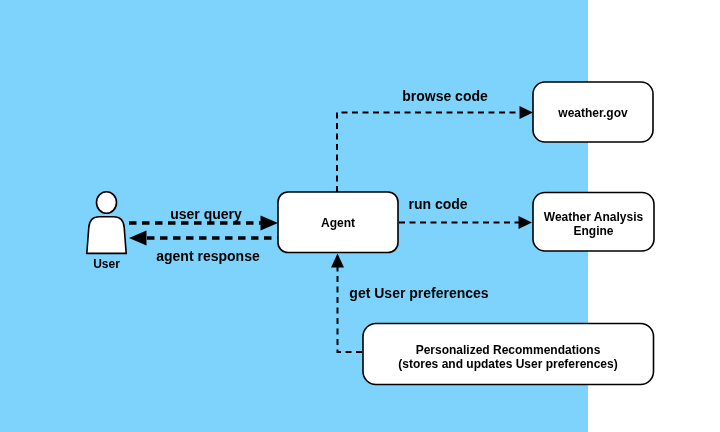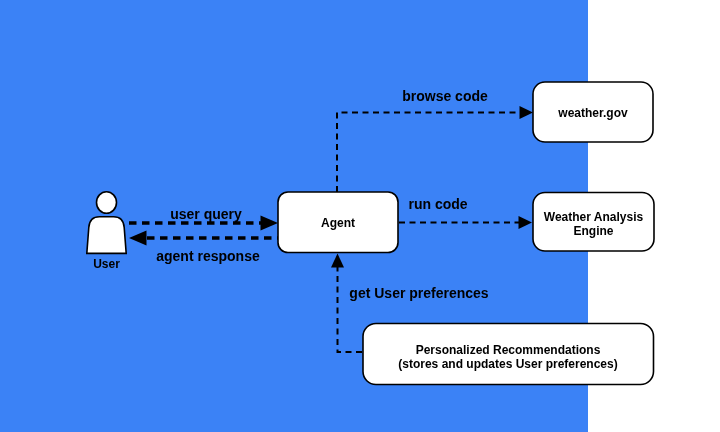--- a/index.html
+++ b/index.html
@@ -6,21 +6,21 @@
     margin: 0;
     padding: 0;
     background: #ffffff;
     width: 720px;
     height: 432px;
     overflow: hidden;
   }
   .canvas-wrap {
     width: 588px;
     height: 432px;
-    background: #3b82f6;
+    background: #7dd3fc;
   }
   svg { display: block; }
   .edge-label {
     font-family: "Liberation Sans", sans-serif;
     font-weight: bold;
     font-size: 14px;
     fill: #000000;
     text-anchor: middle;
   }
   .node-label {

